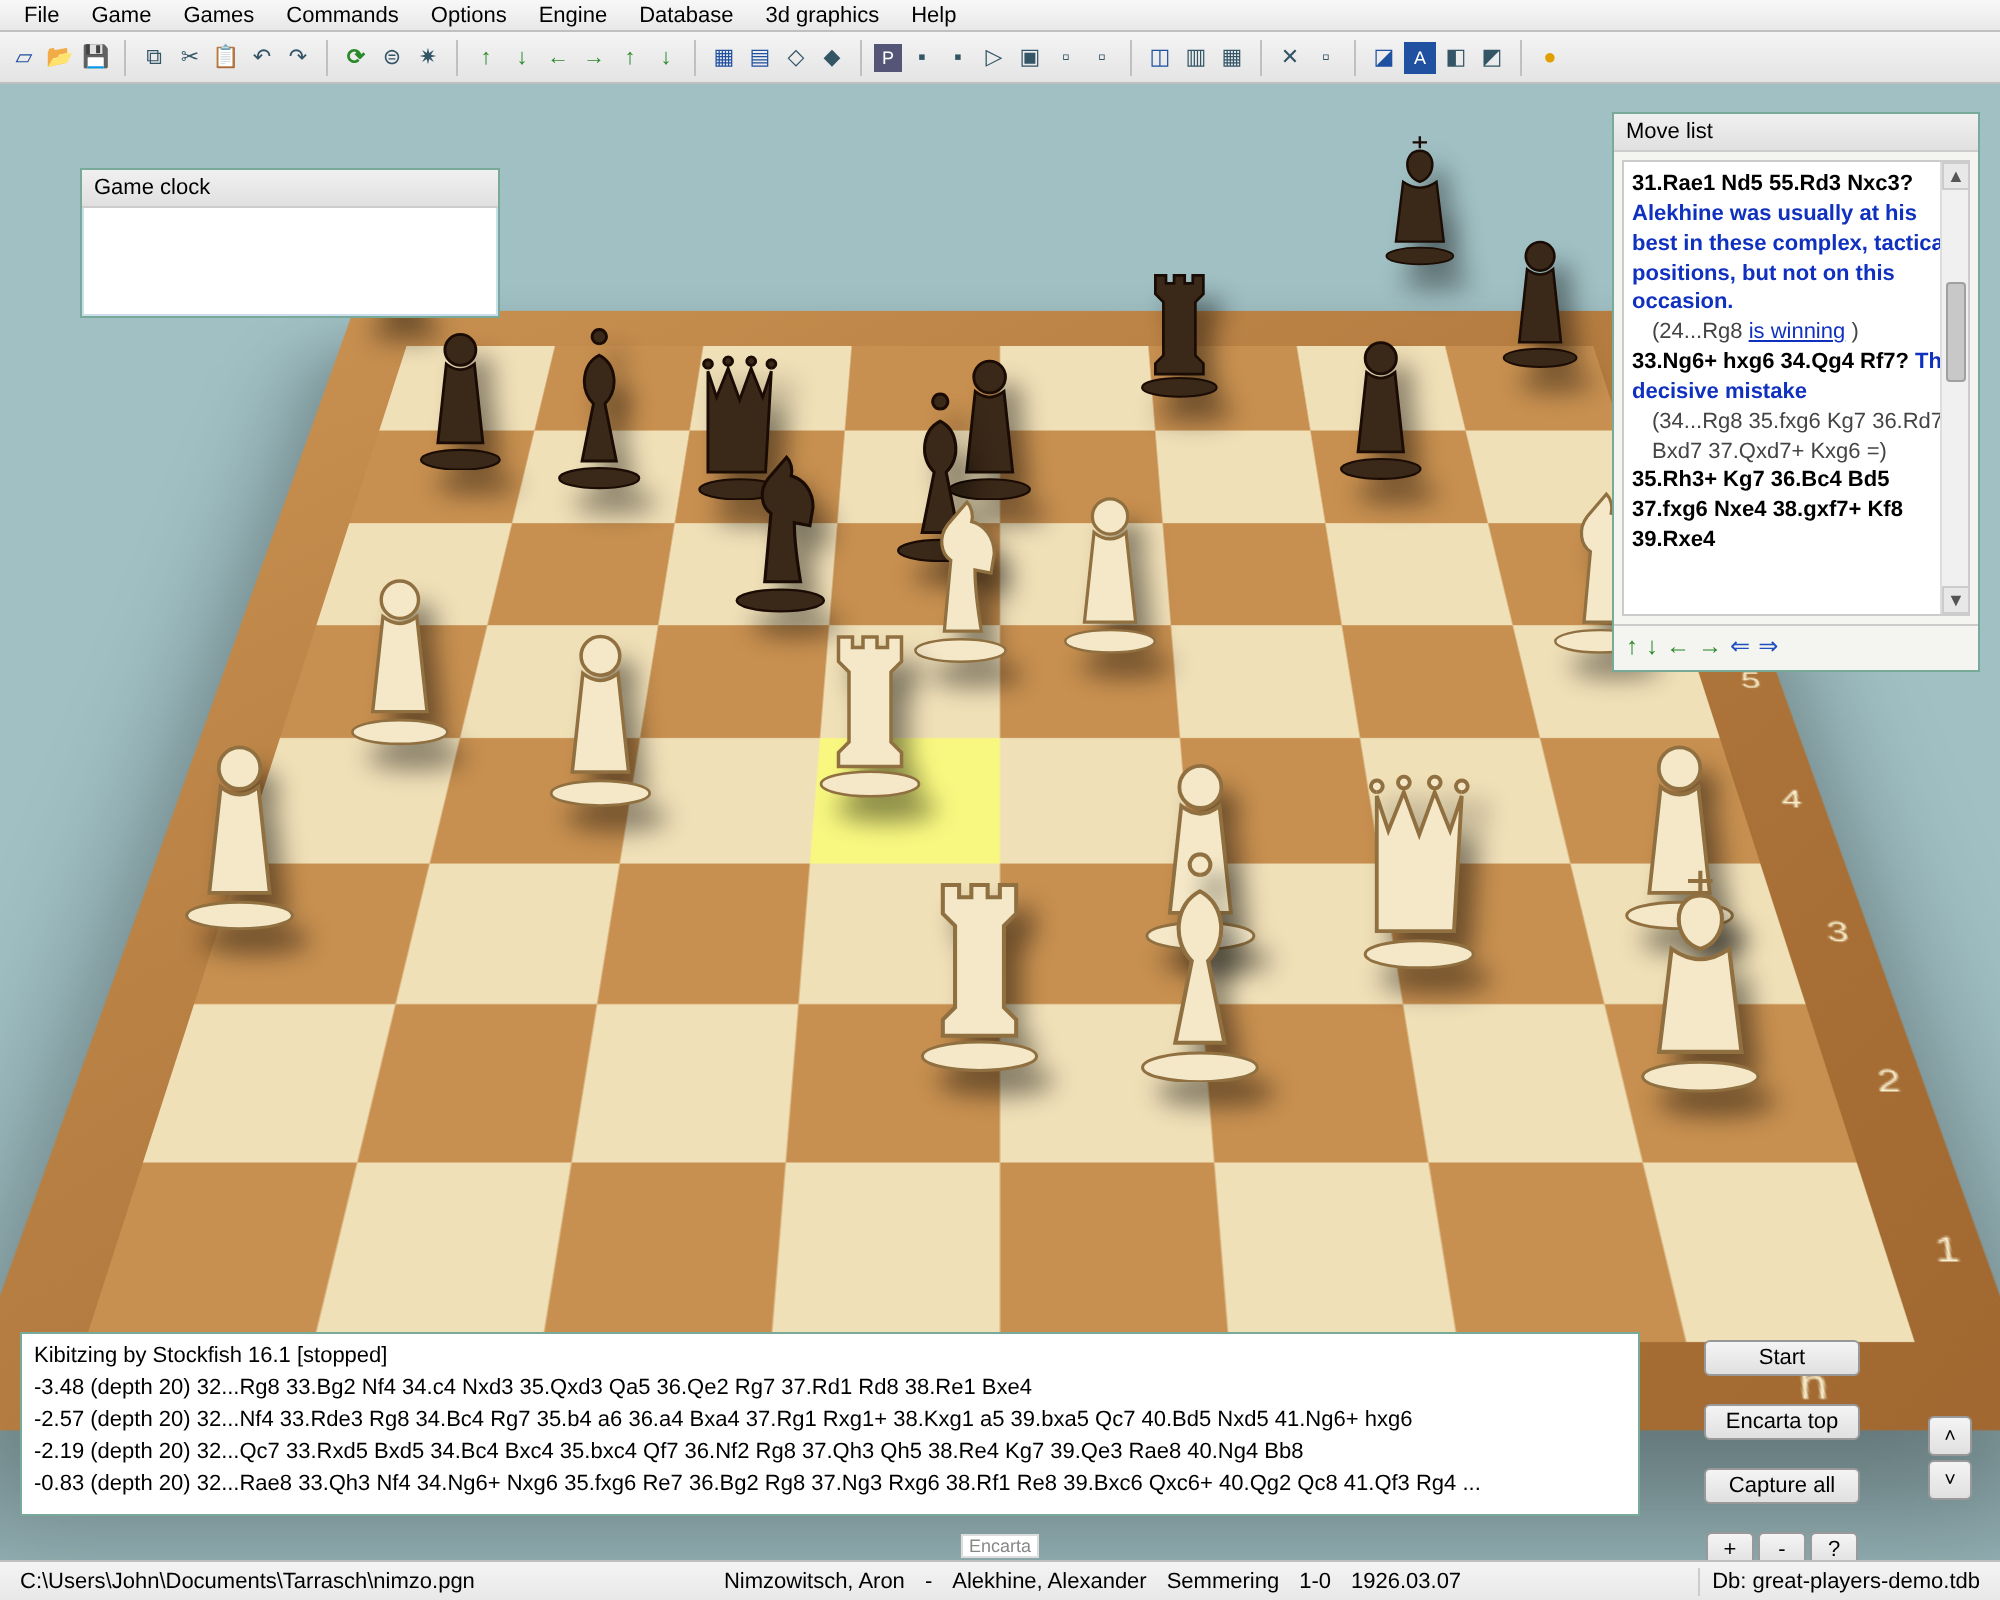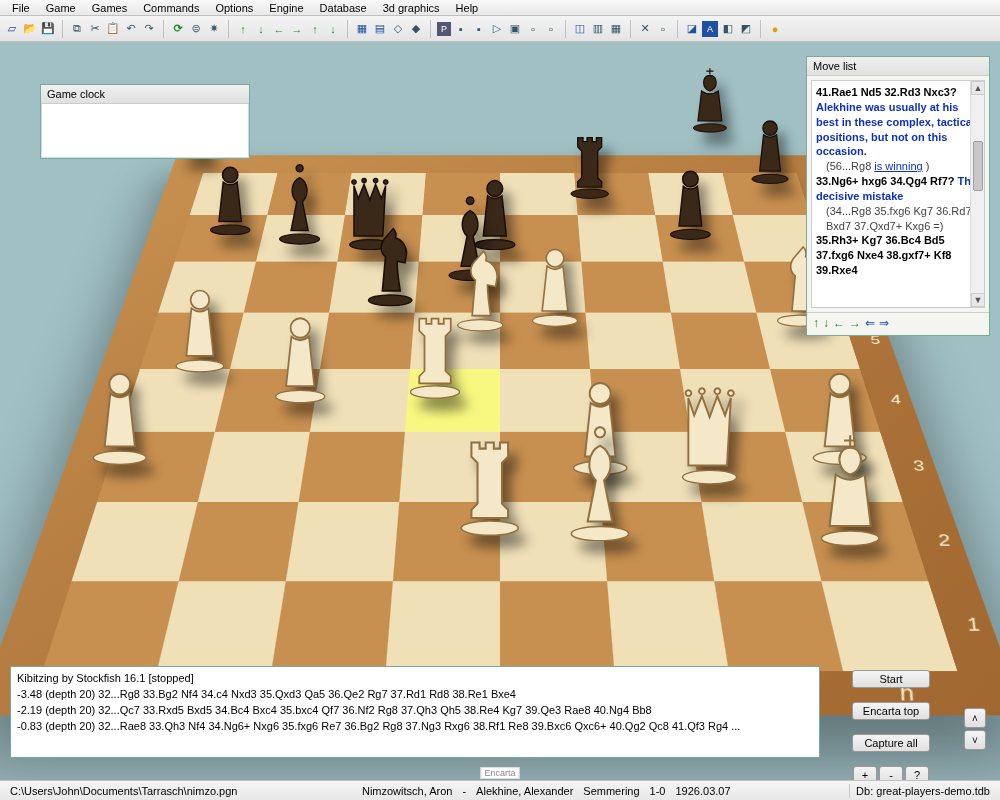--- a/index.html
+++ b/index.html
@@ -543,24 +543,24 @@
       </div>
   </div>
 
   <div class="gameclock">
     <div class="titlebar">Game clock</div>
   </div>
 
   <div class="movelist">
     <div class="titlebar">Move list</div>
     <div class="content">
-      <span class="bold">41.Rae1 Nd5 32.Rd3 Nxc3?</span>
+      <span class="bold">31.Rae1 Nd5 55.Rd3 Nxc3?</span>
       <span class="anno">Alekhine was usually at his best in these complex, tactical positions, but not on this occasion.</span><br>
       <span class="sub">
-        <span>(56...Rg8</span>
+        <span>(24...Rg8</span>
         <span class="eval">is winning</span>
         <span>)</span>
       </span>
       <span class="bold">33.Ng6+ hxg6 34.Qg4 Rf7?</span>
       <span class="anno">The decisive mistake</span><br>
       <span class="sub">(34...Rg8 35.fxg6 Kg7 36.Rd7+ Bxd7 37.Qxd7+ Kxg6 =)</span>
       <span class="bold">35.Rh3+ Kg7 36.Bc4 Bd5 37.fxg6 Nxe4 38.gxf7+ Kf8 39.Rxe4</span>
       <div class="scrollbar">
         <div class="arr" style="top:0">▲</div>
         <div class="thumb"></div>
@@ -573,20 +573,21 @@
       <span>←</span>
       <span>→</span>
       <span class="blue">⇐</span>
       <span class="blue">⇒</span>
     </div>
   </div>
 
   <div class="kibitz">
     <div>Kibitzing by Stockfish 16.1 [stopped]</div>
     <div>-3.48 (depth 20) 32...Rg8 33.Bg2 Nf4 34.c4 Nxd3 35.Qxd3 Qa5 36.Qe2 Rg7 37.Rd1 Rd8 38.Re1 Bxe4</div>
+    <div>-2.57 (depth 20) 32...Nf4 33.Rde3 Rg8 34.Bc4 Rg7 35.b4 a6 36.a4 Bxa4 37.Rg1 Rxg1+ 38.Kxg1 a5 39.bxa5 Qc7 40.Bd5 Nxd5 41.Ng6+ hxg6</div>
     <div>-2.19 (depth 20) 32...Qc7 33.Rxd5 Bxd5 34.Bc4 Bxc4 35.bxc4 Qf7 36.Nf2 Rg8 37.Qh3 Qh5 38.Re4 Kg7 39.Qe3 Rae8 40.Ng4 Bb8</div>
     <div>-0.83 (depth 20) 32...Rae8 33.Qh3 Nf4 34.Ng6+ Nxg6 35.fxg6 Re7 36.Bg2 Rg8 37.Ng3 Rxg6 38.Rf1 Re8 39.Bxc6 Qxc6+ 40.Qg2 Qc8 41.Qf3 Rg4 ...</div>
   </div>
   <div class="kibitz-side">
     <div class="kbtn">Start</div>
     <div class="kbtn">Encarta top</div>
     <div class="kbtn">Capture all</div>
     <div class="kbtn-row">
       <div class="kbtn sm">+</div>
       <div class="kbtn sm">-</div>

